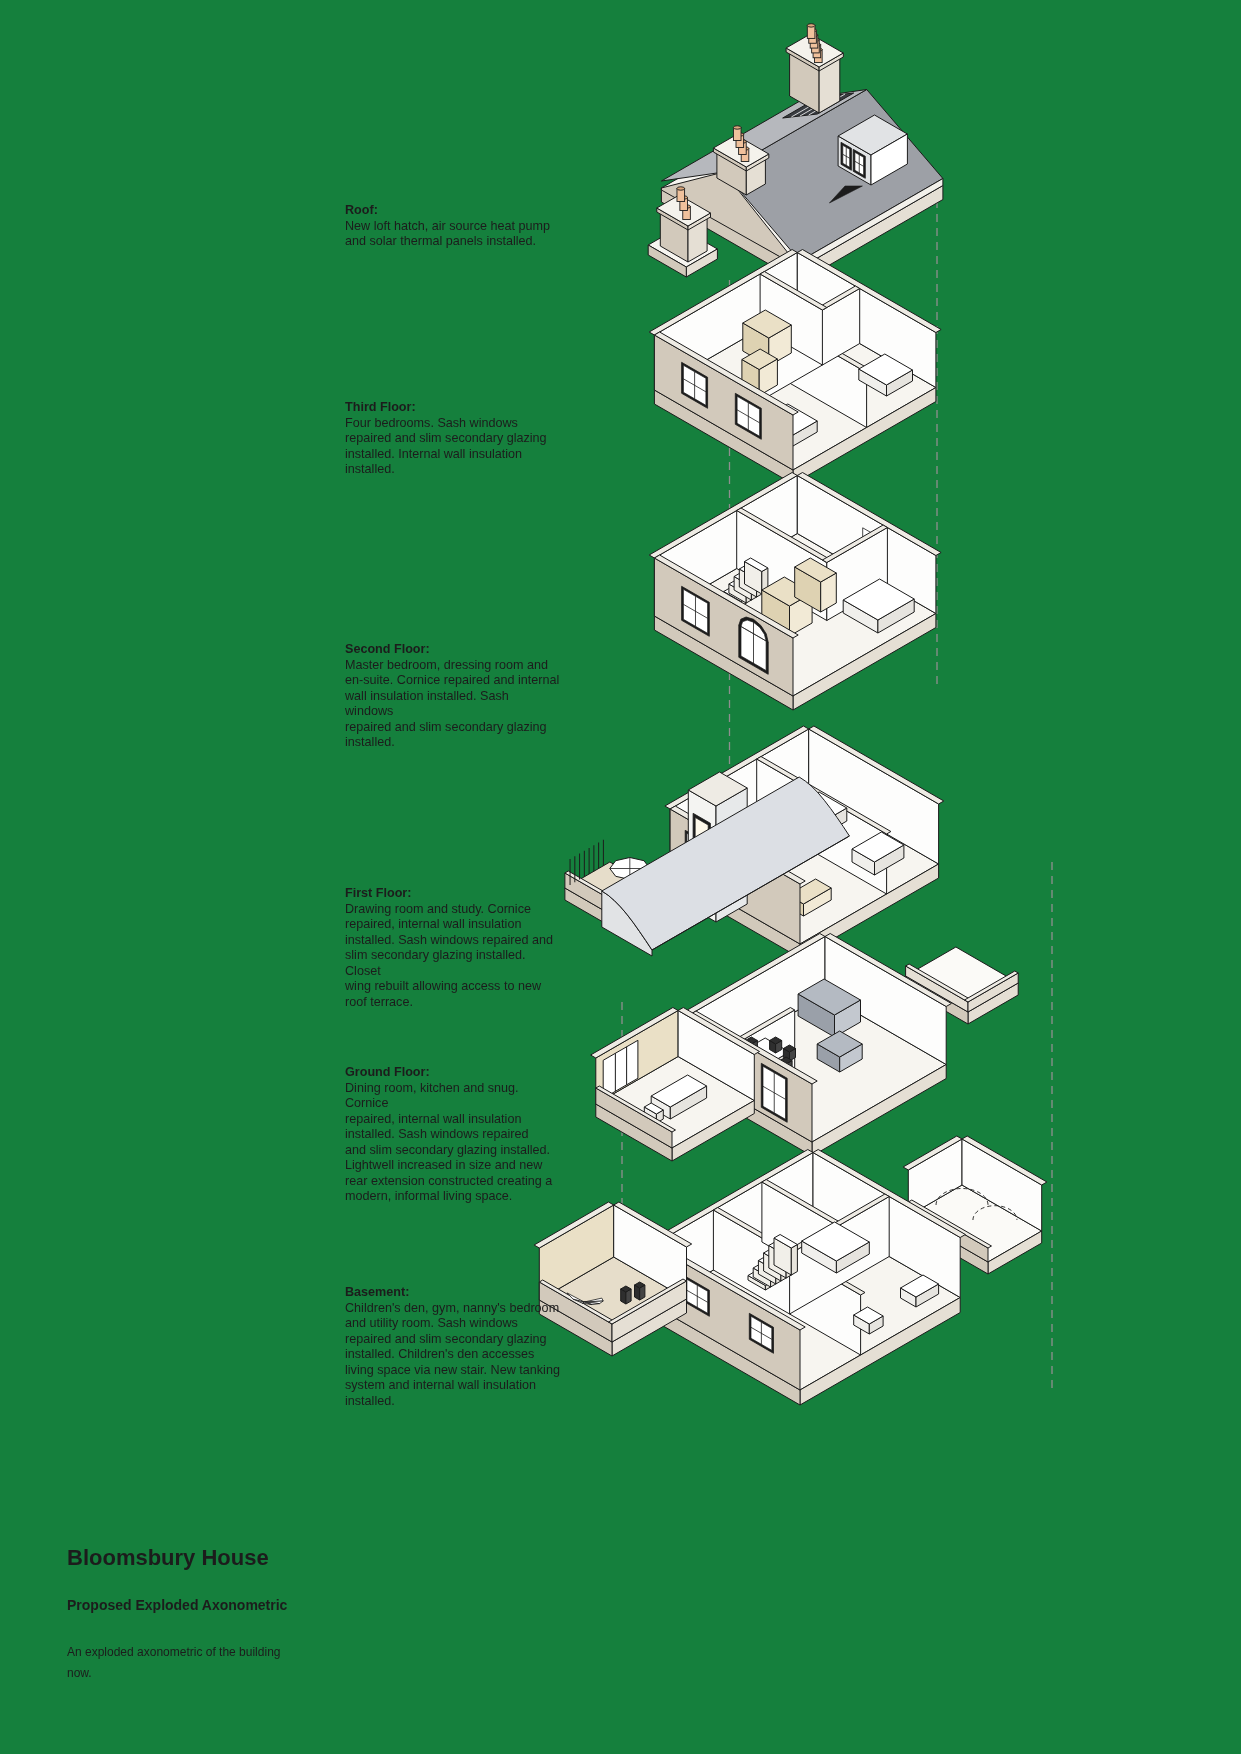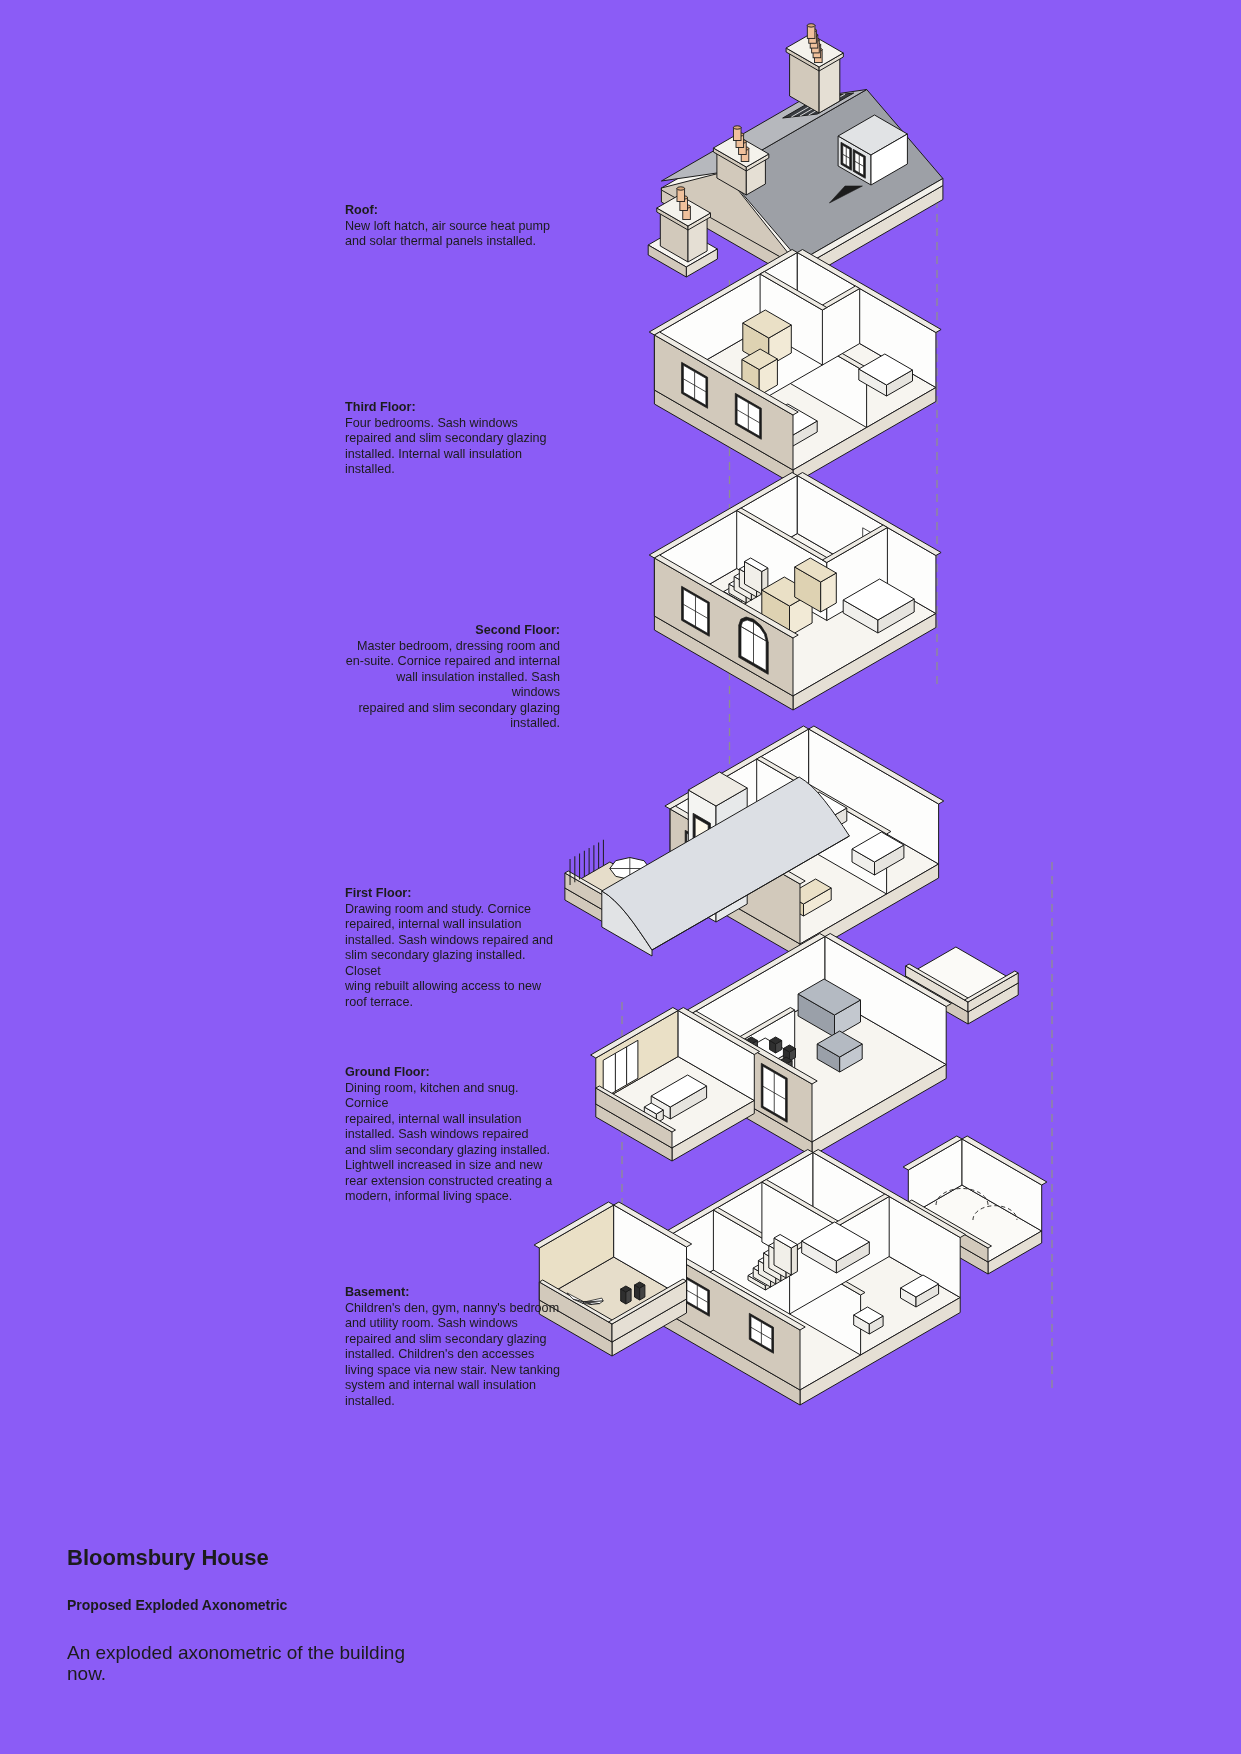--- a/index.html
+++ b/index.html
@@ -1,29 +1,29 @@
 <!DOCTYPE html>
 <html><head>
 <meta charset="utf-8">
 <style>
   html,body{margin:0;padding:0;background:#e8e8e8;}
   #page{
-    position:relative;width:1241px;height:1754px;background:#8b5cf6;
+    position:relative;width:1241px;height:1754px;background:#15803d;
     font-family:"Liberation Sans",sans-serif;color:#1c1c1c;overflow:hidden;margin:0 auto;
   }
   #axo{position:absolute;left:0;top:0;}
   .floor-label{position:absolute;left:345px;width:215px;font-size:12.6px;line-height:15.5px;}
   .floor-label .lbl-head{font-weight:bold;display:block;}
   .floor-label .lbl-body{white-space:pre-line;display:block;}
-  #lbl-roof{top:203px;} #lbl-third{top:400px;} #lbl-second{top:623px;text-align:right;}
+  #lbl-roof{top:203px;} #lbl-third{top:400px;} #lbl-second{top:642px;}
   #lbl-first{top:886px;} #lbl-ground{top:1031px;margin-top:34px;} #lbl-basement{top:1285px;}
   .titleblock{position:absolute;left:67px;}
   #tb-title{top:1545px;font-size:22px;font-weight:bold;}
   #tb-subtitle{top:1597px;font-size:14px;font-weight:bold;}
-  #tb-caption{top:1642px;font-size:19px;white-space:pre-line;line-height:21px;}
+  #tb-caption{top:1642px;font-size:12px;white-space:pre-line;line-height:21px;}
 </style>
 </head>
 <body>
 
 <div id="page">
 
   <svg id="axo" width="1241" height="1754" viewBox="0 0 1241 1754">
       <g>
         <line x1="729.5" y1="280" x2="729.5" y2="905" stroke="#8f8f8f" stroke-width="1.3" stroke-dasharray="8 6"></line>
         <line x1="937" y1="172" x2="937" y2="690" stroke="#8f8f8f" stroke-width="1.3" stroke-dasharray="8 6"></line>

